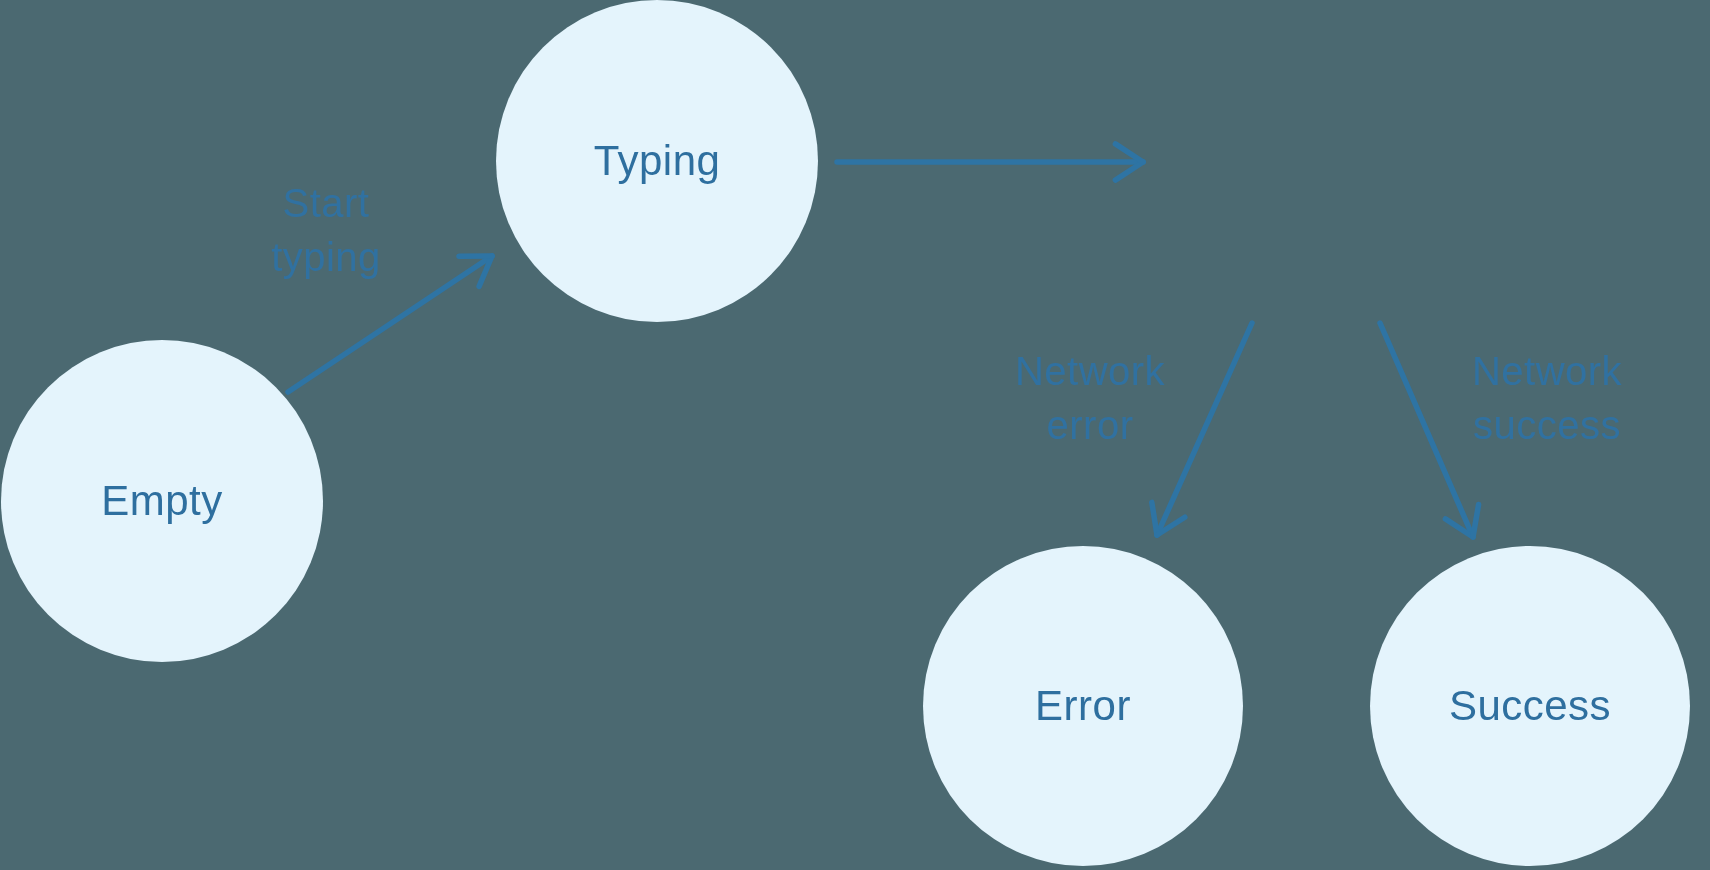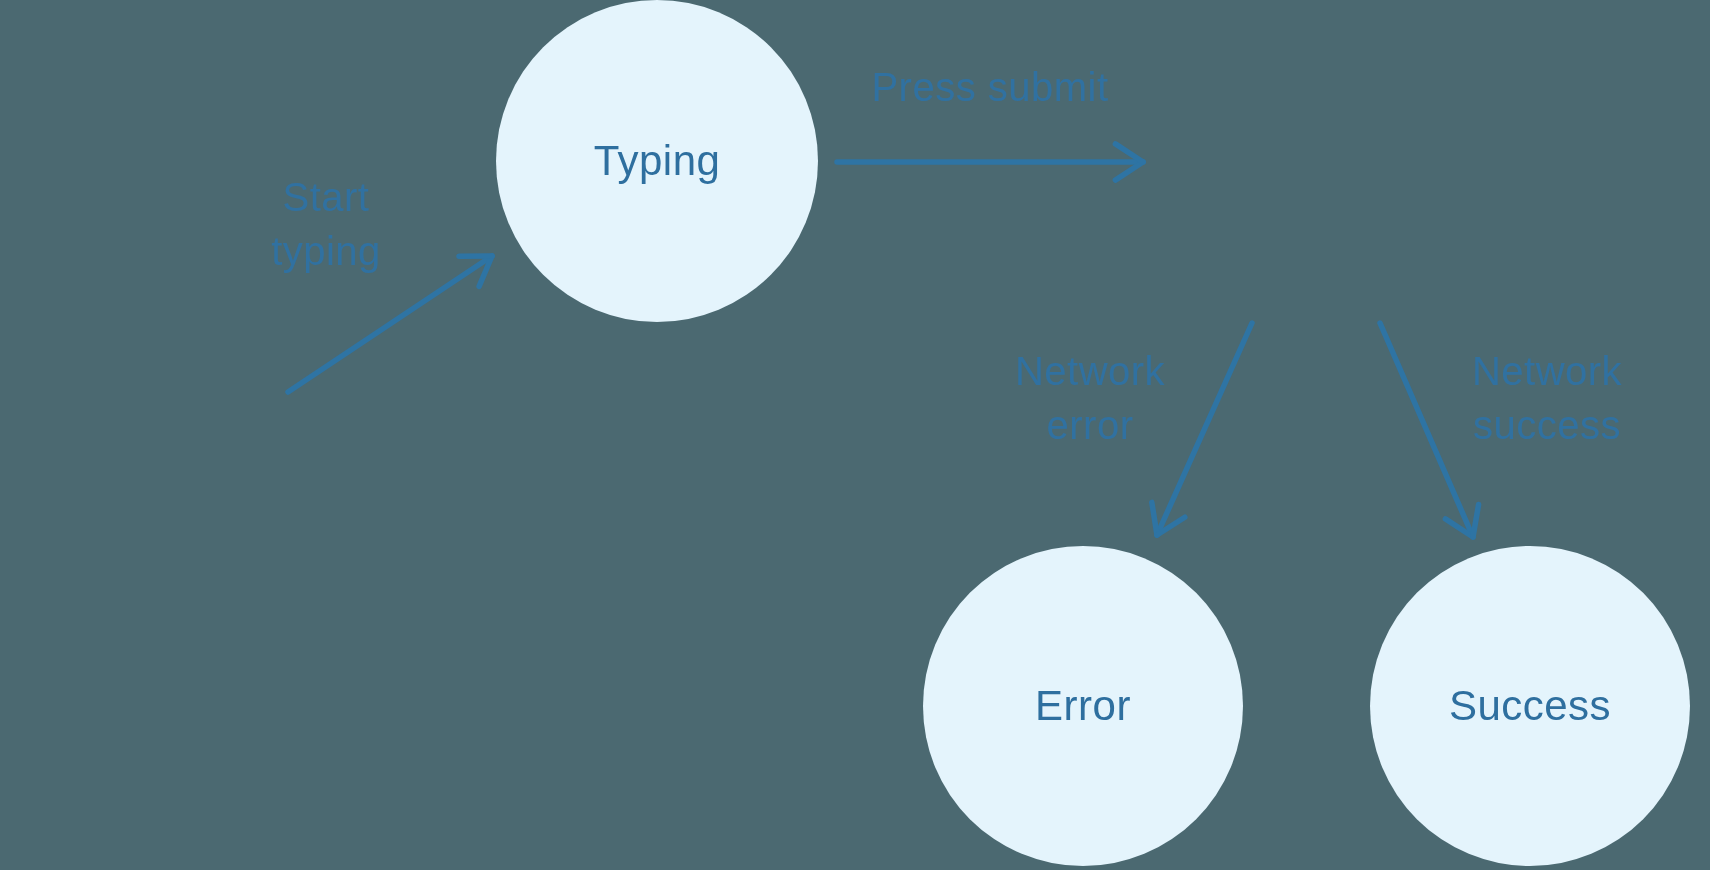--- a/index.html
+++ b/index.html
@@ -73,36 +73,36 @@
         <line x1="1151.8" y1="502.4" x2="1157" y2="535"></line>
         <line x1="1184.8" y1="517.2" x2="1157" y2="535"></line>
       </g>
       <g stroke="#2e74a4" stroke-width="5.5" stroke-linecap="round" fill="none">
         <line x1="1380" y1="323" x2="1473" y2="537"></line>
         <line x1="1445.4" y1="518.9" x2="1473" y2="537"></line>
         <line x1="1478.6" y1="504.5" x2="1473" y2="537"></line>
       </g>
     </svg>
 
+  <div class="node" style="left: 1px; top: 340px; height: 322px; width: 322px;">
+    <div class="node-label">Empty</div>
+  </div>
   <div class="node" style="left: 496px; top: 0px; height: 322px; width: 322px;">
     <div class="node-label">Typing</div>
   </div>
   <div class="node" style="left: 923px; top: 546px; height: 320px; width: 320px;">
     <div class="node-label">Error</div>
   </div>
   <div class="node" style="left: 1370px; top: 546px; height: 320px; width: 320px;">
     <div class="node-label">Success</div>
   </div>
 
-  <div class="edge-label" style="left: 326px; top: 224px;">
+  <div class="edge-label" style="left: 326px; top: 230px;">
     <div>Start</div>
     <div>typing</div>
-  </div>
-  <div class="edge-label" style="left: 990px; top: 87px;">
-    <div>Press submit</div>
   </div>
   <div class="edge-label" style="left: 1090px; top: 398px;">
     <div>Network</div>
     <div>error</div>
   </div>
   <div class="edge-label" style="left: 1547px; top: 398px;">
     <div>Network</div>
     <div>success</div>
   </div>
 

